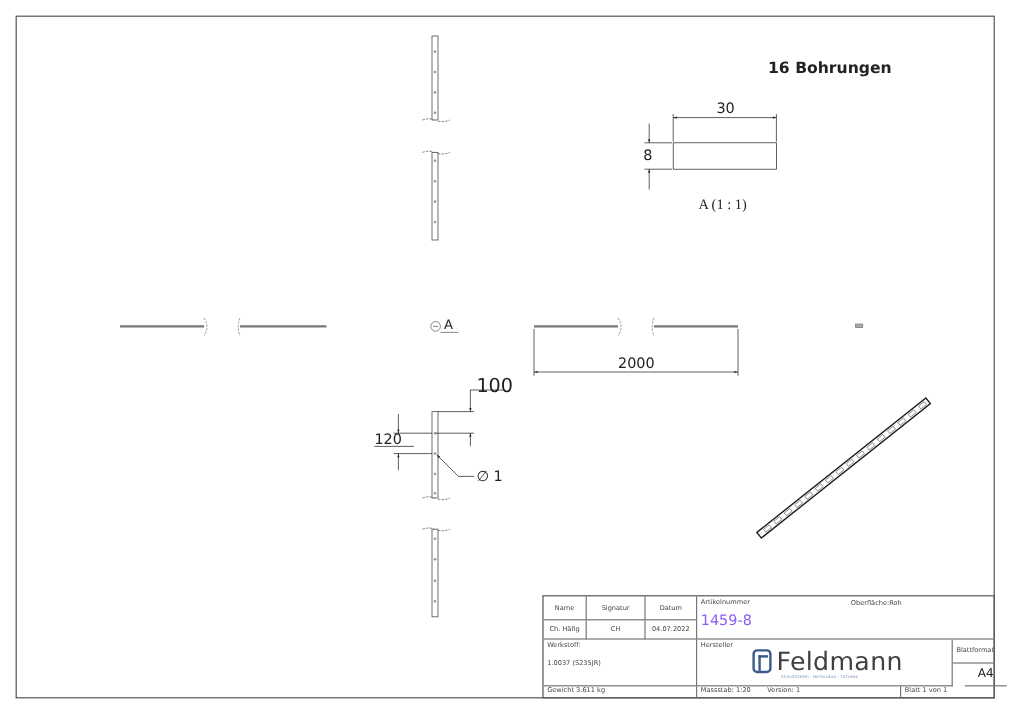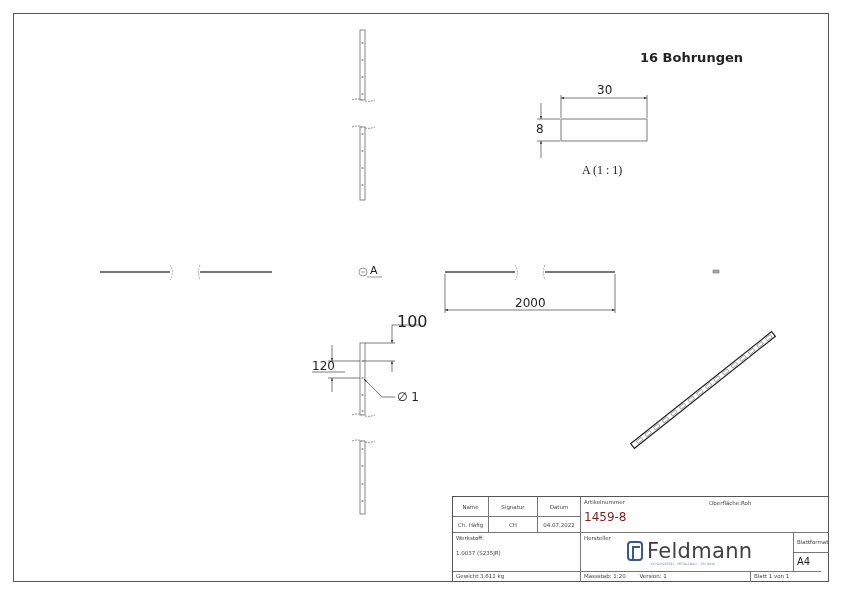--- a/index.html
+++ b/index.html
@@ -159,39 +159,39 @@
   <div class="cell center" style="left:36px;top:0;width:49px;height:20px;padding-top:7px;">Signatur</div>
   <div class="cell center" style="left:85px;top:0;width:43px;height:20px;padding-top:7px;">Datum</div>
   <div class="cell center" style="left:0;top:20px;width:36px;height:16px;padding-top:5px;">Ch. Häfig</div>
   <div class="cell center" style="left:36px;top:20px;width:49px;height:16px;padding-top:5px;">CH</div>
   <div class="cell center" style="left:85px;top:20px;width:43px;height:16px;padding-top:5px;">04.07.2022</div>
 
   <div class="cell" style="left:128px;top:0;width:248px;height:36px;border-right:none;">
     <span>Artikelnummer</span>
     <span style="position:absolute;left:128px;top:3px;">Oberfläche:</span>
     <span style="position:absolute;left:160px;top:3px;">Roh</span>
-    <div style="font-size:12px;color:#7f1d1d;margin-top:5px;">1459-8</div>
+    <div style="font-size:12px;color:#8b5cf6;margin-top:5px;">1459-8</div>
   </div>
 
   <div class="cell" style="left:0;top:36px;width:128px;height:39px;">
     <div>Werkstoff:</div>
     <div style="margin-top:9px;">1.0037 (S235JR)</div>
   </div>
 
   <div class="cell" style="left:128px;top:36px;width:213px;height:39px;">
     <div>Hersteller</div>
     <div class="logo" style="left:46px;top:6px;">
       <div class="logo-box"></div>
       <div class="logo-text">Feldmann</div>
     </div>
     <div class="logo-sub" style="left:70px;top:29px;">SCHLOSSEREI · METALLBAU · TECHNIK</div>
   </div>
 
   <div class="cell center" style="left:341px;top:36px;width:35px;height:20px;border-right:none;padding-top:6px;">Blattformat</div>
-  <div class="cell center" style="left:333px;top:56px;width:35px;height:19px;border-right:none;font-size:10px;color:#222;padding-top:3px;">A4</div>
+  <div class="cell center" style="left:351px;top:56px;width:35px;height:19px;border-right:none;font-size:10px;color:#222;padding-top:3px;">A4</div>
 
   <div class="cell" style="left:0;top:75px;width:128px;height:10px;border-bottom:none;padding-top:1px;">Gewicht 3.611 kg</div>
   <div class="cell" style="left:128px;top:75px;width:170px;height:10px;border-bottom:none;padding-top:1px;">
     <span>Massstab: 1:20</span>
     <span style="margin-left:12px;">Version: 1</span>
   </div>
   <div class="cell" style="left:298px;top:75px;width:78px;height:10px;border-bottom:none;border-right:none;padding-top:1px;">Blatt 1 von 1</div>
 </div>
 
 </body></html>

